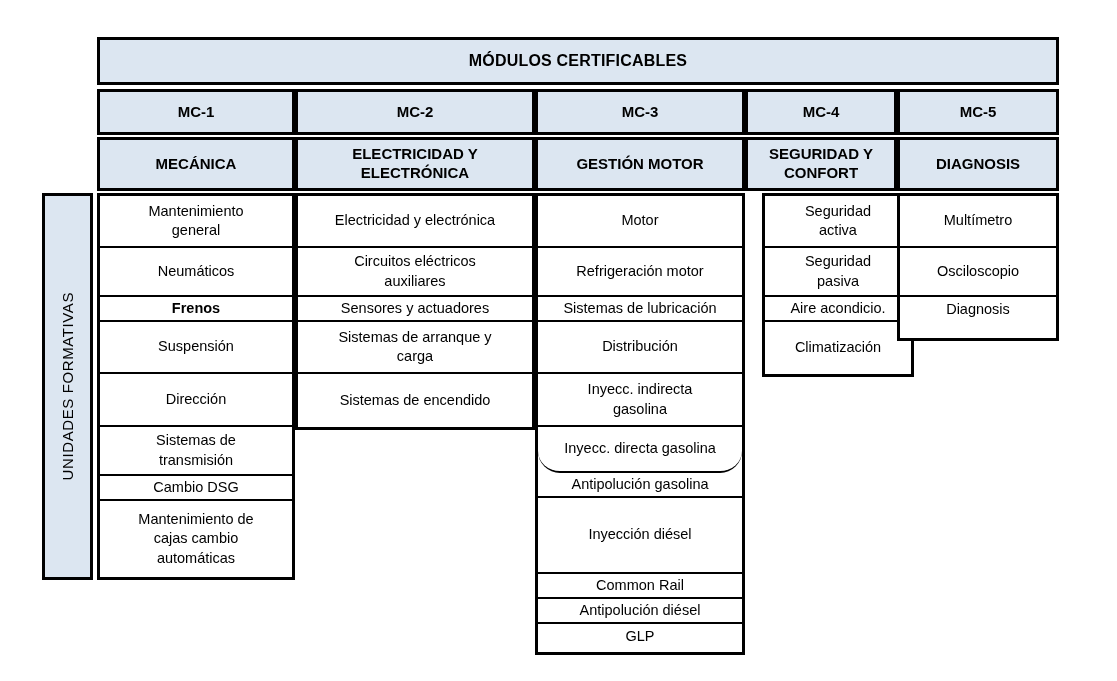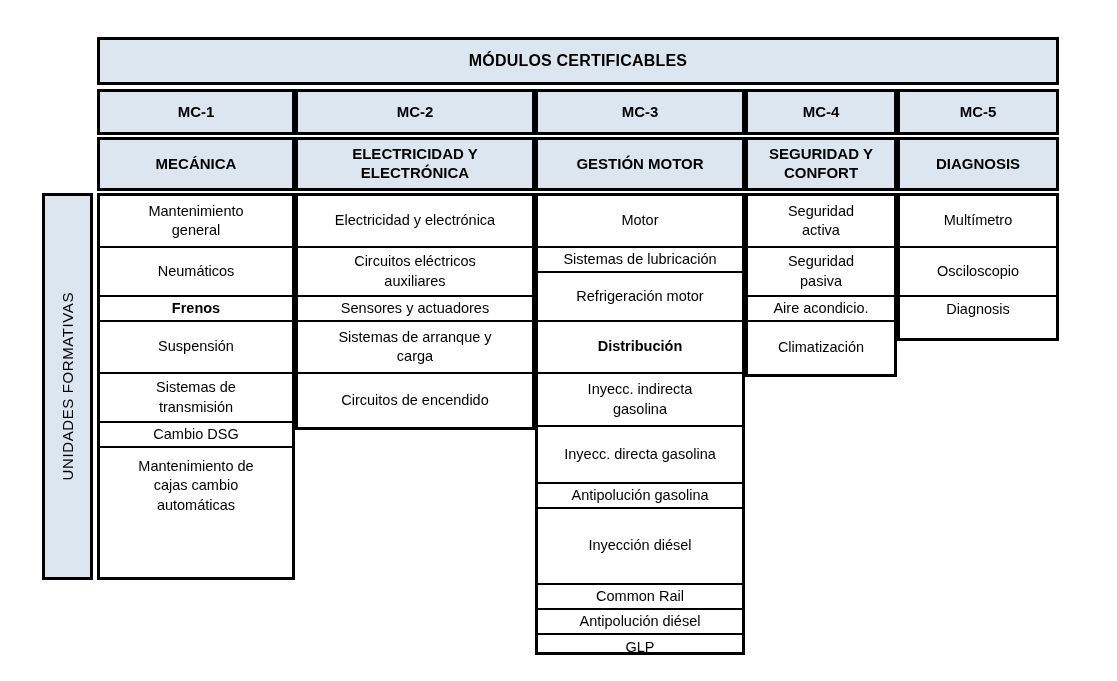--- a/index.html
+++ b/index.html
@@ -73,59 +73,60 @@
 
   <div id="columns">
       <div class="box hdr" style="left: 97px; top: 89px; width: 198px; height: 46px;">MC-1</div>
       <div class="box hdr" style="left: 97px; top: 137px; width: 198px; height: 54px;">MECÁNICA</div>
       <div class="box body-box" style="left: 97px; top: 193px; width: 198px; height: 387px;">
         <div class="uf-cell" style="height: 52px;">Mantenimiento
 general</div>
         <div class="uf-cell" style="height: 49px;">Neumáticos</div>
         <div class="uf-cell" style="height: 25px; font-weight: bold;">Frenos</div>
         <div class="uf-cell" style="height: 52px;">Suspensión</div>
+        <div class="uf-cell" style="height: 53px;">Dirección</div>
         <div class="uf-cell" style="height: 49px;">Sistemas de
 transmisión</div>
         <div class="uf-cell" style="height: 25px;">Cambio DSG</div>
         <div class="uf-cell" style="height: 76px;">Mantenimiento de
 cajas cambio
 automáticas</div>
       </div>
       <div class="box hdr" style="left: 295px; top: 89px; width: 240px; height: 46px;">MC-2</div>
       <div class="box hdr" style="left: 295px; top: 137px; width: 240px; height: 54px;">ELECTRICIDAD Y
 ELECTRÓNICA</div>
       <div class="box body-box" style="left: 295px; top: 193px; width: 240px; height: 237px;">
         <div class="uf-cell" style="height: 52px;">Electricidad y electrónica</div>
         <div class="uf-cell" style="height: 49px;">Circuitos eléctricos
 auxiliares</div>
         <div class="uf-cell" style="height: 25px;">Sensores y actuadores</div>
         <div class="uf-cell" style="height: 52px;">Sistemas de arranque y
 carga</div>
-        <div class="uf-cell" style="height: 53px;">Circuitos de encendido</div>
+        <div class="uf-cell" style="height: 53px;">Sistemas de encendido</div>
       </div>
       <div class="box hdr" style="left: 535px; top: 89px; width: 210px; height: 46px; text-align: right;">MC-3</div>
       <div class="box hdr" style="left: 535px; top: 137px; width: 210px; height: 54px;">GESTIÓN MOTOR</div>
       <div class="box body-box" style="left: 535px; top: 193px; width: 210px; height: 462px;">
         <div class="uf-cell" style="height: 52px; padding-left: 6px;">Motor</div>
+        <div class="uf-cell" style="height: 49px;">Refrigeración motor</div>
         <div class="uf-cell" style="height: 25px;">Sistemas de lubricación</div>
-        <div class="uf-cell" style="height: 49px;">Refrigeración motor</div>
-        <div class="uf-cell" style="height: 52px; font-weight: bold;">Distribución</div>
+        <div class="uf-cell" style="height: 52px;">Distribución</div>
         <div class="uf-cell" style="height: 53px;">Inyecc. indirecta
 gasolina</div>
-        <div class="uf-cell" style="height: 57px;">Inyecc. directa gasolina</div>
+        <div class="uf-cell" style="height: 46px; border-radius: 22px;">Inyecc. directa gasolina</div>
         <div class="uf-cell" style="height: 25px;">Antipolución gasolina</div>
         <div class="uf-cell" style="height: 76px;">Inyección diésel</div>
         <div class="uf-cell" style="height: 25px;">Common Rail</div>
         <div class="uf-cell" style="height: 25px;">Antipolución diésel</div>
         <div class="uf-cell" style="height: 25px;">GLP</div>
       </div>
       <div class="box hdr" style="left: 745px; top: 89px; width: 152px; height: 46px;">MC-4</div>
       <div class="box hdr" style="left: 745px; top: 137px; width: 152px; height: 54px;">SEGURIDAD Y
 CONFORT</div>
-      <div class="box body-box" style="left: 745px; top: 193px; width: 152px; height: 184px;">
+      <div class="box body-box" style="left: 762px; top: 193px; width: 152px; height: 184px;">
         <div class="uf-cell" style="height: 52px;">Seguridad
 activa</div>
         <div class="uf-cell" style="height: 49px;">Seguridad
 pasiva</div>
         <div class="uf-cell" style="height: 25px;">Aire acondicio.</div>
         <div class="uf-cell" style="height: 52px;">Climatización</div>
       </div>
       <div class="box hdr" style="left: 897px; top: 89px; width: 162px; height: 46px;">MC-5</div>
       <div class="box hdr" style="left: 897px; top: 137px; width: 162px; height: 54px;">DIAGNOSIS</div>
       <div class="box body-box" style="left: 897px; top: 193px; width: 162px; height: 148px;">

